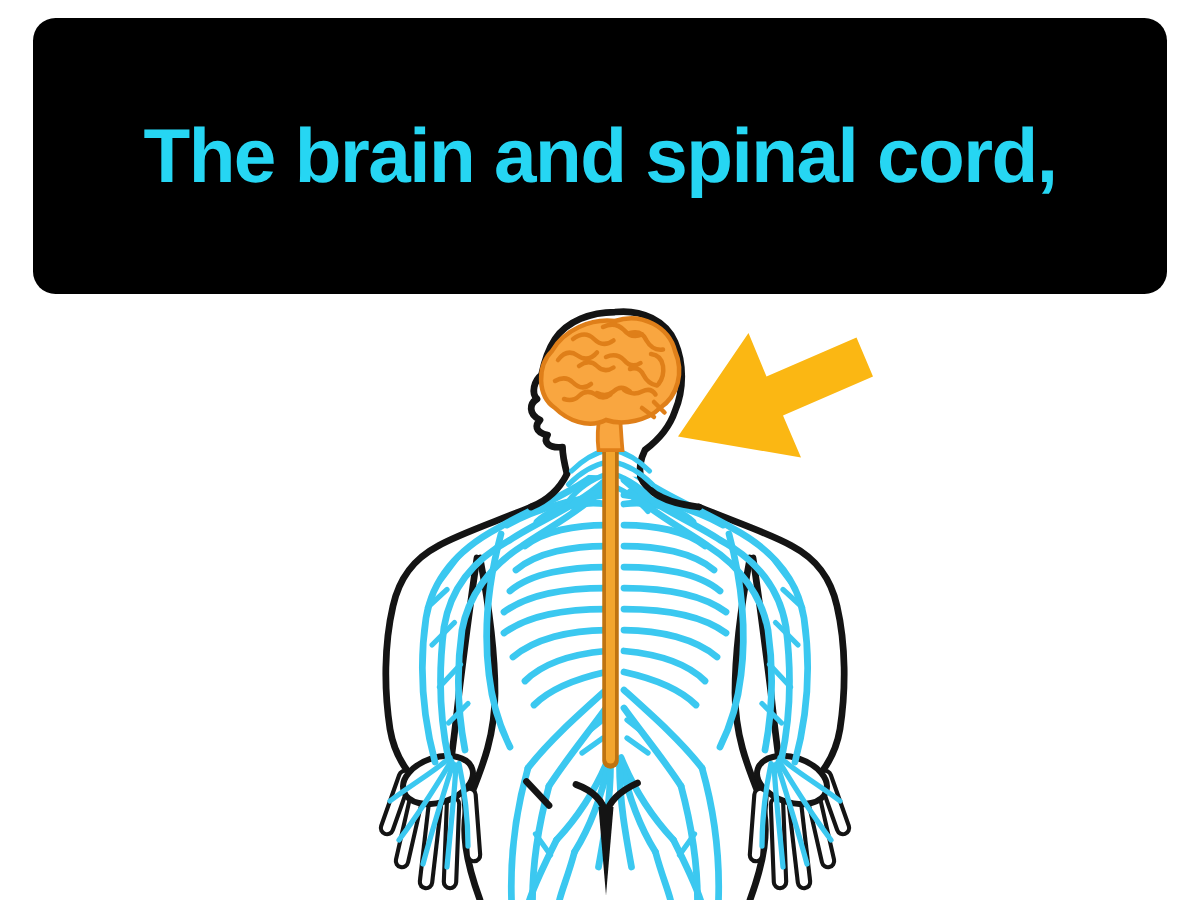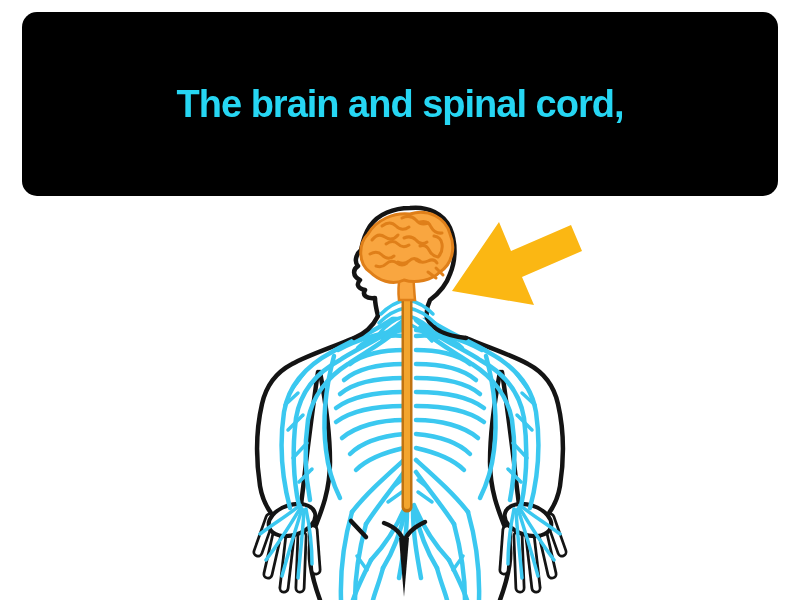--- a/index.html
+++ b/index.html
@@ -11,21 +11,21 @@
   html,body{width:800px;height:600px;overflow:hidden;background:var(--background);
     font-family:"Liberation Sans", sans-serif;}
   .card{position:relative;width:800px;height:600px;background:var(--background);}
   .banner{
     position:absolute;left:22px;top:12px;width:756px;height:184px;
     background:var(--header-bg);border-radius:15px;
     display:flex;flex-direction:column;align-items:center;justify-content:center;
     z-index:3;
   }
   .defline{
-    color:var(--header-text);font-size:38px;line-height:58px;font-weight:700;
+    color:var(--header-text);font-size:51px;line-height:58px;font-weight:700;
     letter-spacing:-1px;white-space:nowrap;text-align:center;
   }
   .figure{position:absolute;left:0;top:0;width:800px;height:600px;z-index:1;}
   svg .ol{stroke:var(--outline);stroke-width:4.5;fill:none;stroke-linecap:round;stroke-linejoin:round}
   svg .ol-fill{stroke:var(--outline);stroke-width:4.5;fill:#ffffff;stroke-linejoin:round}
   svg .nv{stroke:var(--nerve);stroke-width:4.5;fill:none;stroke-linecap:round;stroke-linejoin:round}
   svg .nv-thin{stroke:var(--nerve);stroke-width:3.5;fill:none;stroke-linecap:round}
   svg .fing-b{stroke:var(--outline);stroke-width:11;fill:none;stroke-linecap:round}
   svg .fing-w{stroke:var(--hand-fill);stroke-width:5.5;fill:none;stroke-linecap:round}
   svg .palm{fill:var(--hand-fill);stroke:var(--outline);stroke-width:4}

